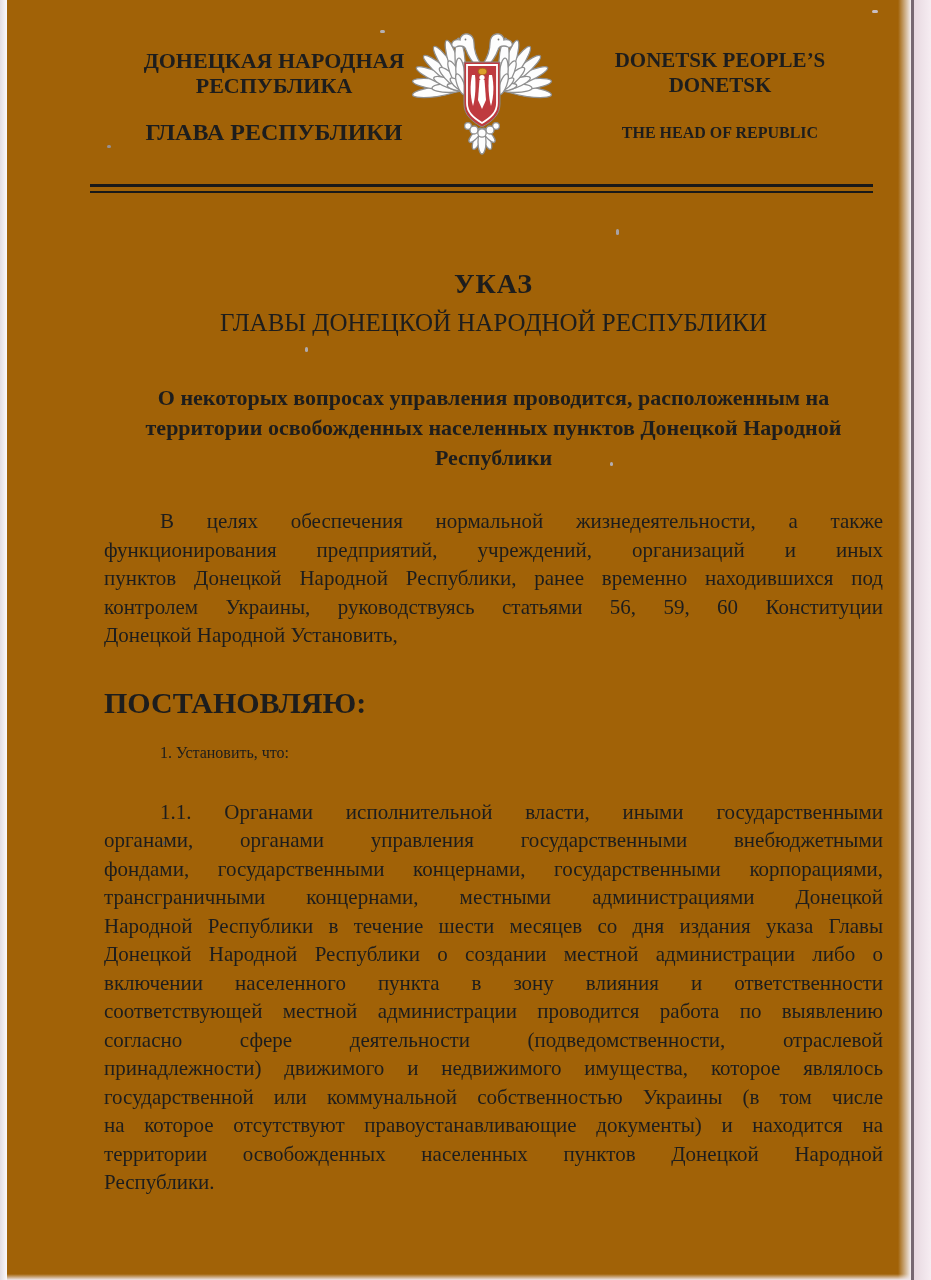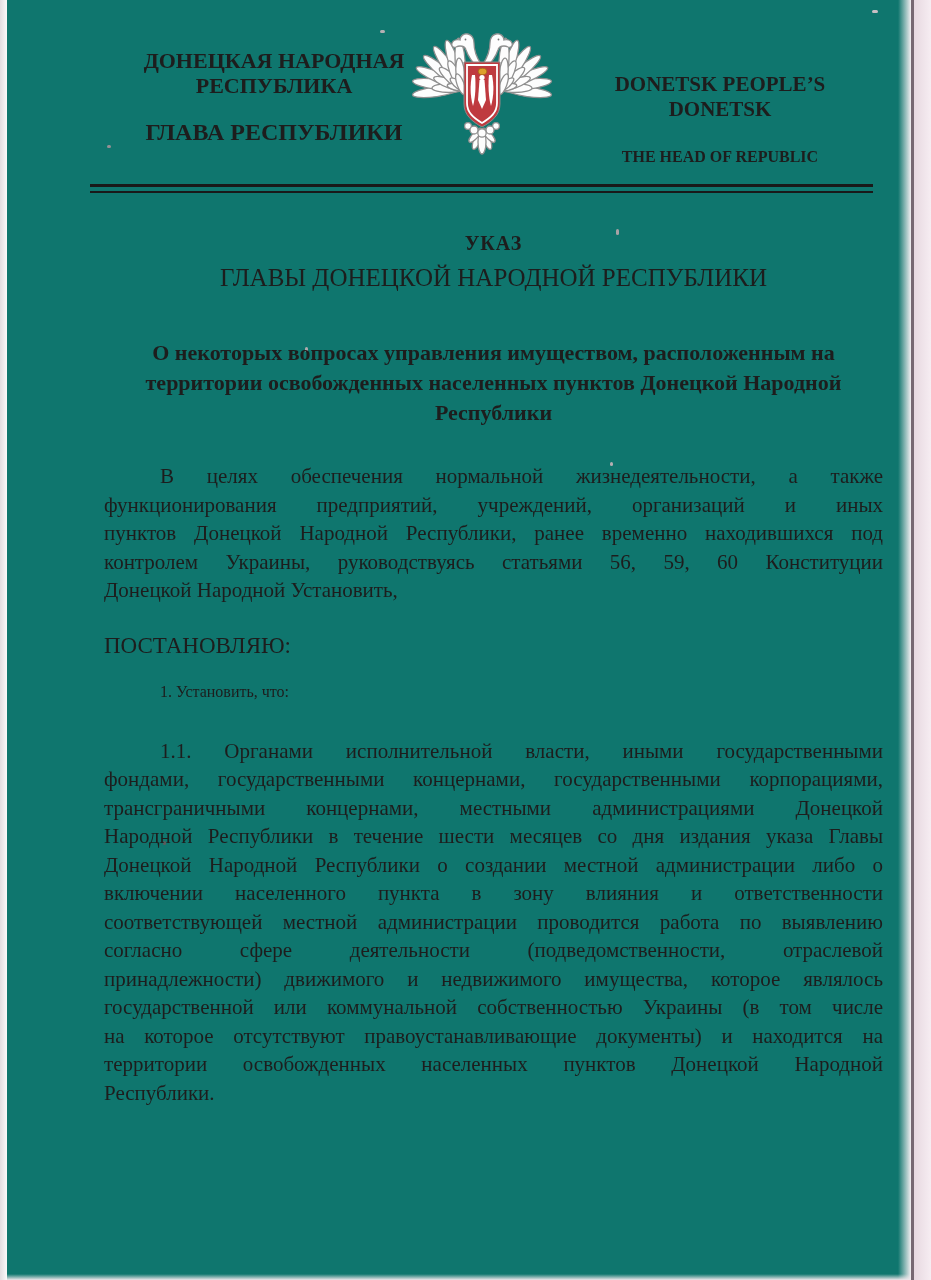--- a/index.html
+++ b/index.html
@@ -1,60 +1,60 @@
 <!DOCTYPE html>
 <html><head>
 <meta charset="utf-8">
 <style>
   html,body { margin:0; padding:0; }
   body { background:#ffffff; }
   .page {
     position:relative;
     width:931px; height:1280px;
-    background:#0f766e;
+    background:#a16207;
     overflow:hidden;
     font-family:"Liberation Serif","DejaVu Serif",serif;
     color:#1d1d1d;
   }
   
   .edge-left { position:absolute; left:0; top:0; width:7px; height:1280px;
     background:linear-gradient(to right,#e3dde1,#fbf9fa); }
   .edge-right-line { position:absolute; left:911px; top:0; width:3px; height:1280px;
     background:#776872; }
   .edge-right-pink { position:absolute; left:914px; top:0; width:17px; height:1280px;
     background:linear-gradient(to right,#e7d8e0,#f6edf2); }
   .edge-right-soft { position:absolute; left:898px; top:0; width:13px; height:1280px;
     background:linear-gradient(to right,rgba(255,255,255,0),#f3eef1); }
   .edge-bottom { position:absolute; left:7px; bottom:0; width:904px; height:6px;
     background:linear-gradient(to top,#f0e8ec,rgba(255,255,255,0)); }
   .speck { position:absolute; border-radius:2px; }
 
   
   .hdr-block { position:absolute; text-align:center; font-weight:bold; }
   .hdr-left  { left:118px; top:48px; width:312px; font-size:22px; line-height:25px; }
-  .hdr-right { left:565px; top:48px; width:310px; font-size:21px; line-height:25px;margin-top:24px; }
+  .hdr-right { left:565px; top:48px; width:310px; font-size:21px; line-height:25px; }
   .hdr-sub   { margin-top:22px; font-size:24px; }
   .hdr-right .hdr-sub { font-size:16px; }
   .emblem { position:absolute; left:402px; top:16px; width:160px; height:148px; }
 
   .double-rule { position:absolute; left:90px; top:184px; width:783px; height:4px;
     border-top:3px solid #191919; border-bottom:2px solid #191919; }
 
   
   .content { position:absolute; left:104px; top:232px; width:779px; }
-  .kind   { font-size:20px; font-weight:bold; text-align:center; letter-spacing:1px; }
+  .kind   { font-size:28px; font-weight:bold; text-align:center; letter-spacing:1px;margin-top:36px; }
   .issuer { font-size:25px; font-weight:normal; text-align:center; margin-top:9px; }
   .subject { margin-top:46px; font-size:22px; font-weight:bold; line-height:30px; }
   .para-centered > div { text-align:center; }
   .preamble { margin-top:34px; }
   .body-par { font-size:21px; line-height:28.5px; }
   .para-justified > div { text-align:justify; text-align-last:justify; }
   .para-justified > div:last-child { text-align-last:left; }
   .para-justified > div:first-child { text-indent:56px; }
-  .resolution { margin-top:28px; font-size:23px; font-weight:normal; }
+  .resolution { margin-top:36px; font-size:30px; font-weight:bold; }
   .item-1 { margin-top:24px; font-size:16px; text-indent:56px; }
   .item-1-1 { margin-top:36px; }
 </style>
 </head>
 <body>
 
 <div class="page">
 
   <div class="edge-left"></div>
   <div class="edge-right-soft"></div>
@@ -133,39 +133,40 @@
     <div class="hdr-sub">THE HEAD OF REPUBLIC</div>
   </div>
 
   <div class="double-rule"></div>
 
   <div class="content">
     <div class="kind">УКАЗ</div>
     <div class="issuer">ГЛАВЫ ДОНЕЦКОЙ НАРОДНОЙ РЕСПУБЛИКИ</div>
 
     <div class="subject para-centered">
-        <div class="cline">О некоторых вопросах управления имуществом, расположенным на</div>
+        <div class="cline">О некоторых вопросах управления проводится, расположенным на</div>
         <div class="cline">территории освобожденных населенных пунктов Донецкой Народной</div>
         <div class="cline">Республики</div>
       </div>
 
     <div class="preamble body-par para-justified">
         <div class="jline">В целях обеспечения нормальной жизнедеятельности, а также</div>
         <div class="jline">функционирования предприятий, учреждений, организаций и иных</div>
         <div class="jline">пунктов Донецкой Народной Республики, ранее временно находившихся под</div>
         <div class="jline">контролем Украины, руководствуясь статьями 56, 59, 60 Конституции</div>
         <div class="jline">Донецкой Народной Установить,</div>
       </div>
 
     <div class="resolution">ПОСТАНОВЛЯЮ:</div>
 
     <div class="item-1">1. Установить, что:</div>
 
     <div class="item-1-1 body-par para-justified">
         <div class="jline">1.1. Органами исполнительной власти, иными государственными</div>
+        <div class="jline">органами, органами управления государственными внебюджетными</div>
         <div class="jline">фондами, государственными концернами, государственными корпорациями,</div>
         <div class="jline">трансграничными концернами, местными администрациями Донецкой</div>
         <div class="jline">Народной Республики в течение шести месяцев со дня издания указа Главы</div>
         <div class="jline">Донецкой Народной Республики о создании местной администрации либо о</div>
         <div class="jline">включении населенного пункта в зону влияния и ответственности</div>
         <div class="jline">соответствующей местной администрации проводится работа по выявлению</div>
         <div class="jline">согласно сфере деятельности (подведомственности, отраслевой</div>
         <div class="jline">принадлежности) движимого и недвижимого имущества, которое являлось</div>
         <div class="jline">государственной или коммунальной собственностью Украины (в том числе</div>
         <div class="jline">на которое отсутствуют правоустанавливающие документы) и находится на</div>

